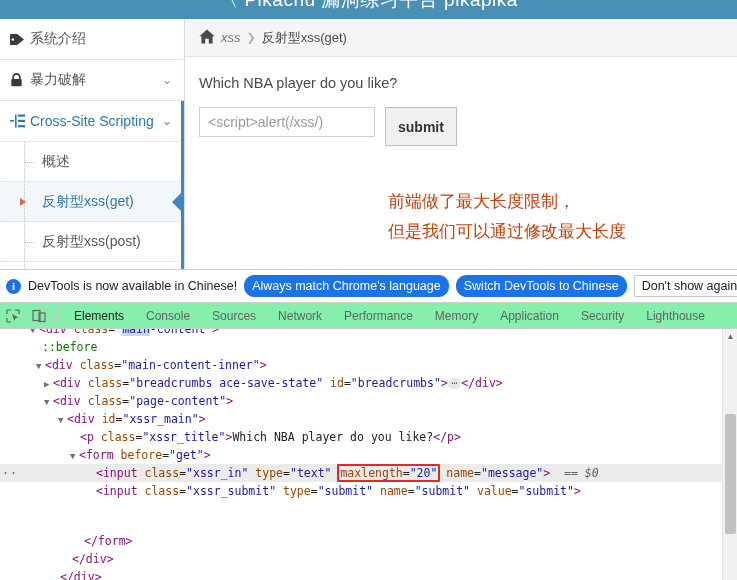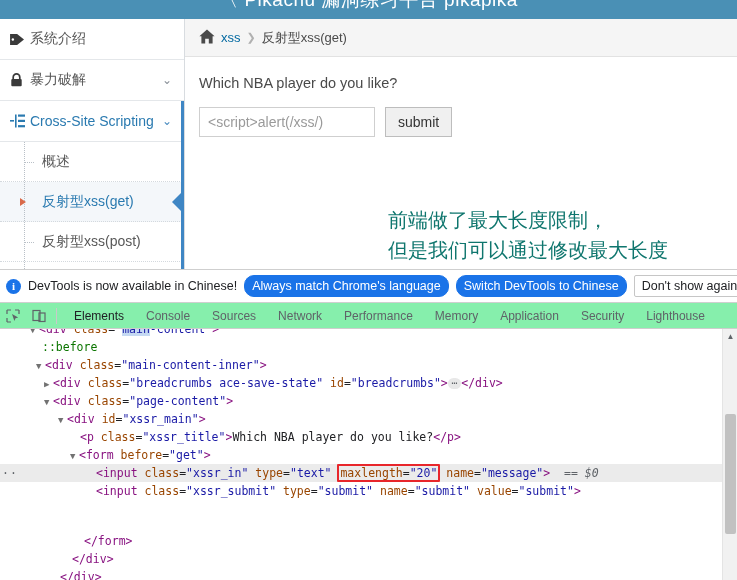--- a/index.html
+++ b/index.html
@@ -98,48 +98,49 @@
 
   
   .content { position: absolute; left: 185px; top: 0; right: 0; height: 250px; background:#fff; }
   .breadcrumbs {
     height: 38px; display: flex; align-items: center; gap: 6px;
     padding-left: 14px;
     background: #f5f5f5;
     border-bottom: 1px solid #e2e2e2;
     font-size: 13px;
   }
-  .crumb-link { color: #0369a1; }
+  .crumb-link { color: #737373; font-style: italic; }
   .crumb-sep { color: #b0b0b0; font-size: 11px; }
   .crumb-cur { color: #4a4a4a; }
 
   .page-content { padding: 18px 0 0 14px; }
   .xssr-title { font-size: 14.5px; color: #4a4a4a; margin: 0 0 16px 0; }
   .xss-form { display: flex; align-items: flex-start; gap: 10px; }
   .xssr-in {
     width: 176px; height: 30px;
     border: 1px solid #cfcfcf; background: #fff;
     font-size: 14px; color: #333;
     padding: 0 8px;
     font-family: "Liberation Sans", sans-serif;
     outline: none;
   }
   .xssr-in::placeholder { color: #9a9a9a; }
   .xssr-submit {
-    height: 30px; padding: 0 12px;
+    height: 39px; padding: 0 12px;
     border: 1px solid #bdbdbd; background: #f0f0f0;
     font-size: 14px; color: #333;
     font-family: "Liberation Sans", sans-serif;
     cursor: pointer;
+    font-weight: bold;
   }
 
   .annotation {
-    position: absolute; left: 388px; top: 186px;
-    color: #0f766e;
-    font-size: 20px;
+    position: absolute; left: 388px; top: 168px;
+    color: #c2410c;
+    font-size: 17px;
     line-height: 30px;
     white-space: nowrap;
   }
 
   
   .dt-notice {
     position: absolute; left: 0; top: 269px; width: 737px; height: 34px;
     background: #ffffff;
     border-top: 1px solid #cfcfcf;
     border-bottom: 1px solid #cfcfcf;

